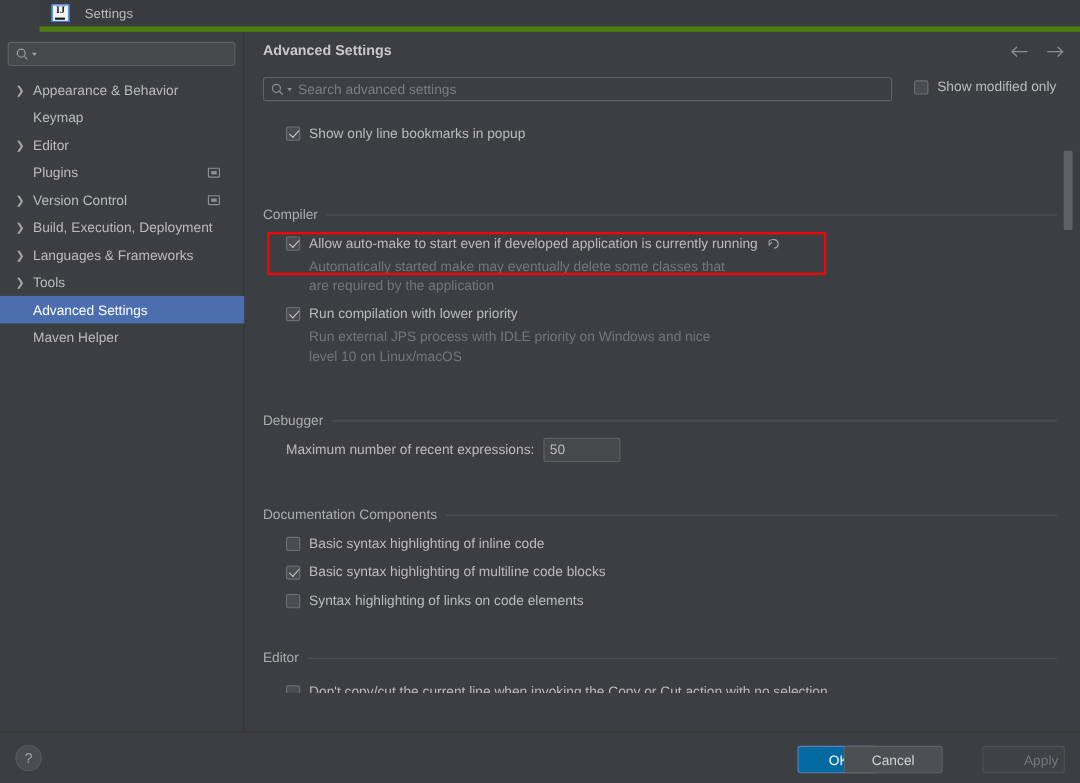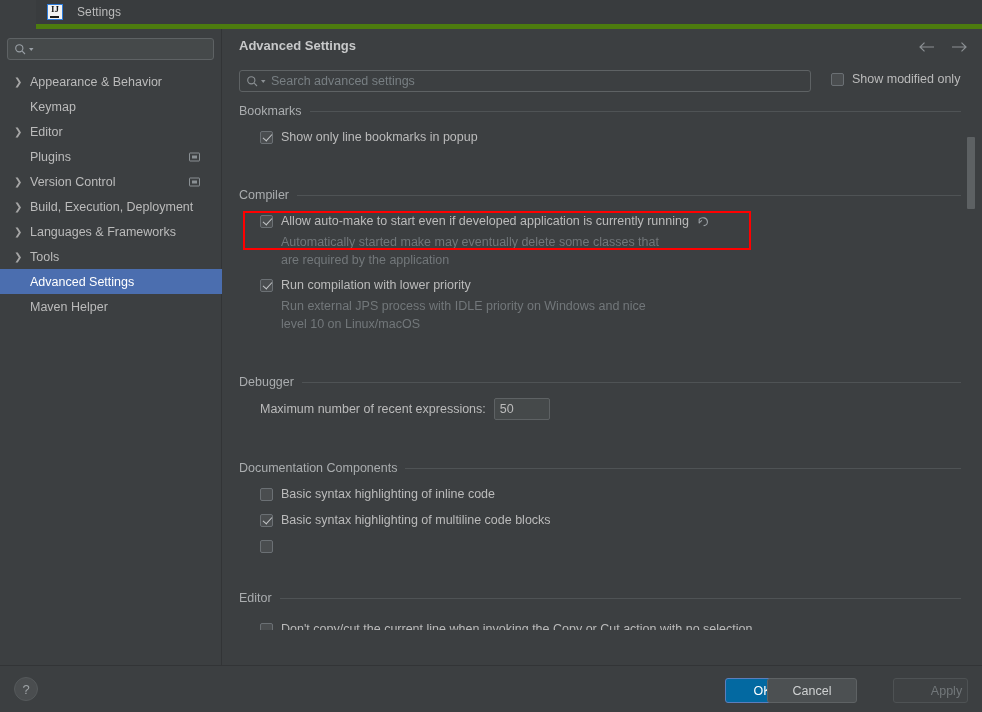--- a/index.html
+++ b/index.html
@@ -254,21 +254,21 @@
   }
 
   .field-row {
     display: flex; align-items: center;
     padding-left: 21px;
     font-size: 12.5px;
     color: #bbbbbb;
   }
   .num-input {
     margin-left: 8px;
-    width: 56px; height: 22px;
+    width: 70px; height: 22px;
     background: #45494a;
     border: 1px solid #5e6264;
     border-radius: 2px;
     color: #bbbbbb;
     font-size: 12.5px;
     font-family: "Liberation Sans", sans-serif;
     padding: 0 5px;
     outline: none;
   }
 
@@ -431,24 +431,20 @@
     </div>
 
     <label class="modified-only">
       <span class="cb"></span>
       <span class="cb-label">Show modified only</span>
     </label>
 
     <div class="scroll-area">
       <div id="groups-host">
           <div class="group" style="top: 0px;">
-            <div class="group-head">
-              <span class="group-title">Bookmarks</span>
-              <span class="group-rule"></span>
-            </div>
             <div style="margin-top: 8px;">
               <label class="setting-row" style="margin-top: 0px; text-align: right;">
                 <span class="cb checked"></span>
                 <span class="cb-label">Show only line bookmarks in popup</span>
               </label>
             </div>
           </div>
           <div class="group" style="top: 84px;">
             <div class="group-head">
               <span class="group-title">Compiler</span>
@@ -500,20 +496,21 @@
               <label class="setting-row" style="margin-top: 0px;">
                 <span class="cb"></span>
                 <span class="cb-label">Basic syntax highlighting of inline code</span>
               </label>
               <label class="setting-row" style="margin-top: 6px;">
                 <span class="cb checked"></span>
                 <span class="cb-label">Basic syntax highlighting of multiline code blocks</span>
               </label>
               <label class="setting-row" style="margin-top: 6px;">
                 <span class="cb"></span>
+                <span class="cb-label">Syntax highlighting of links on code elements</span>
               </label>
             </div>
           </div>
           <div class="group" style="top: 487px;">
             <div class="group-head">
               <span class="group-title">Editor</span>
               <span class="group-rule"></span>
             </div>
             <div style="margin-top: 8px;">
               <label class="setting-row" style="margin-top: 13px;">

